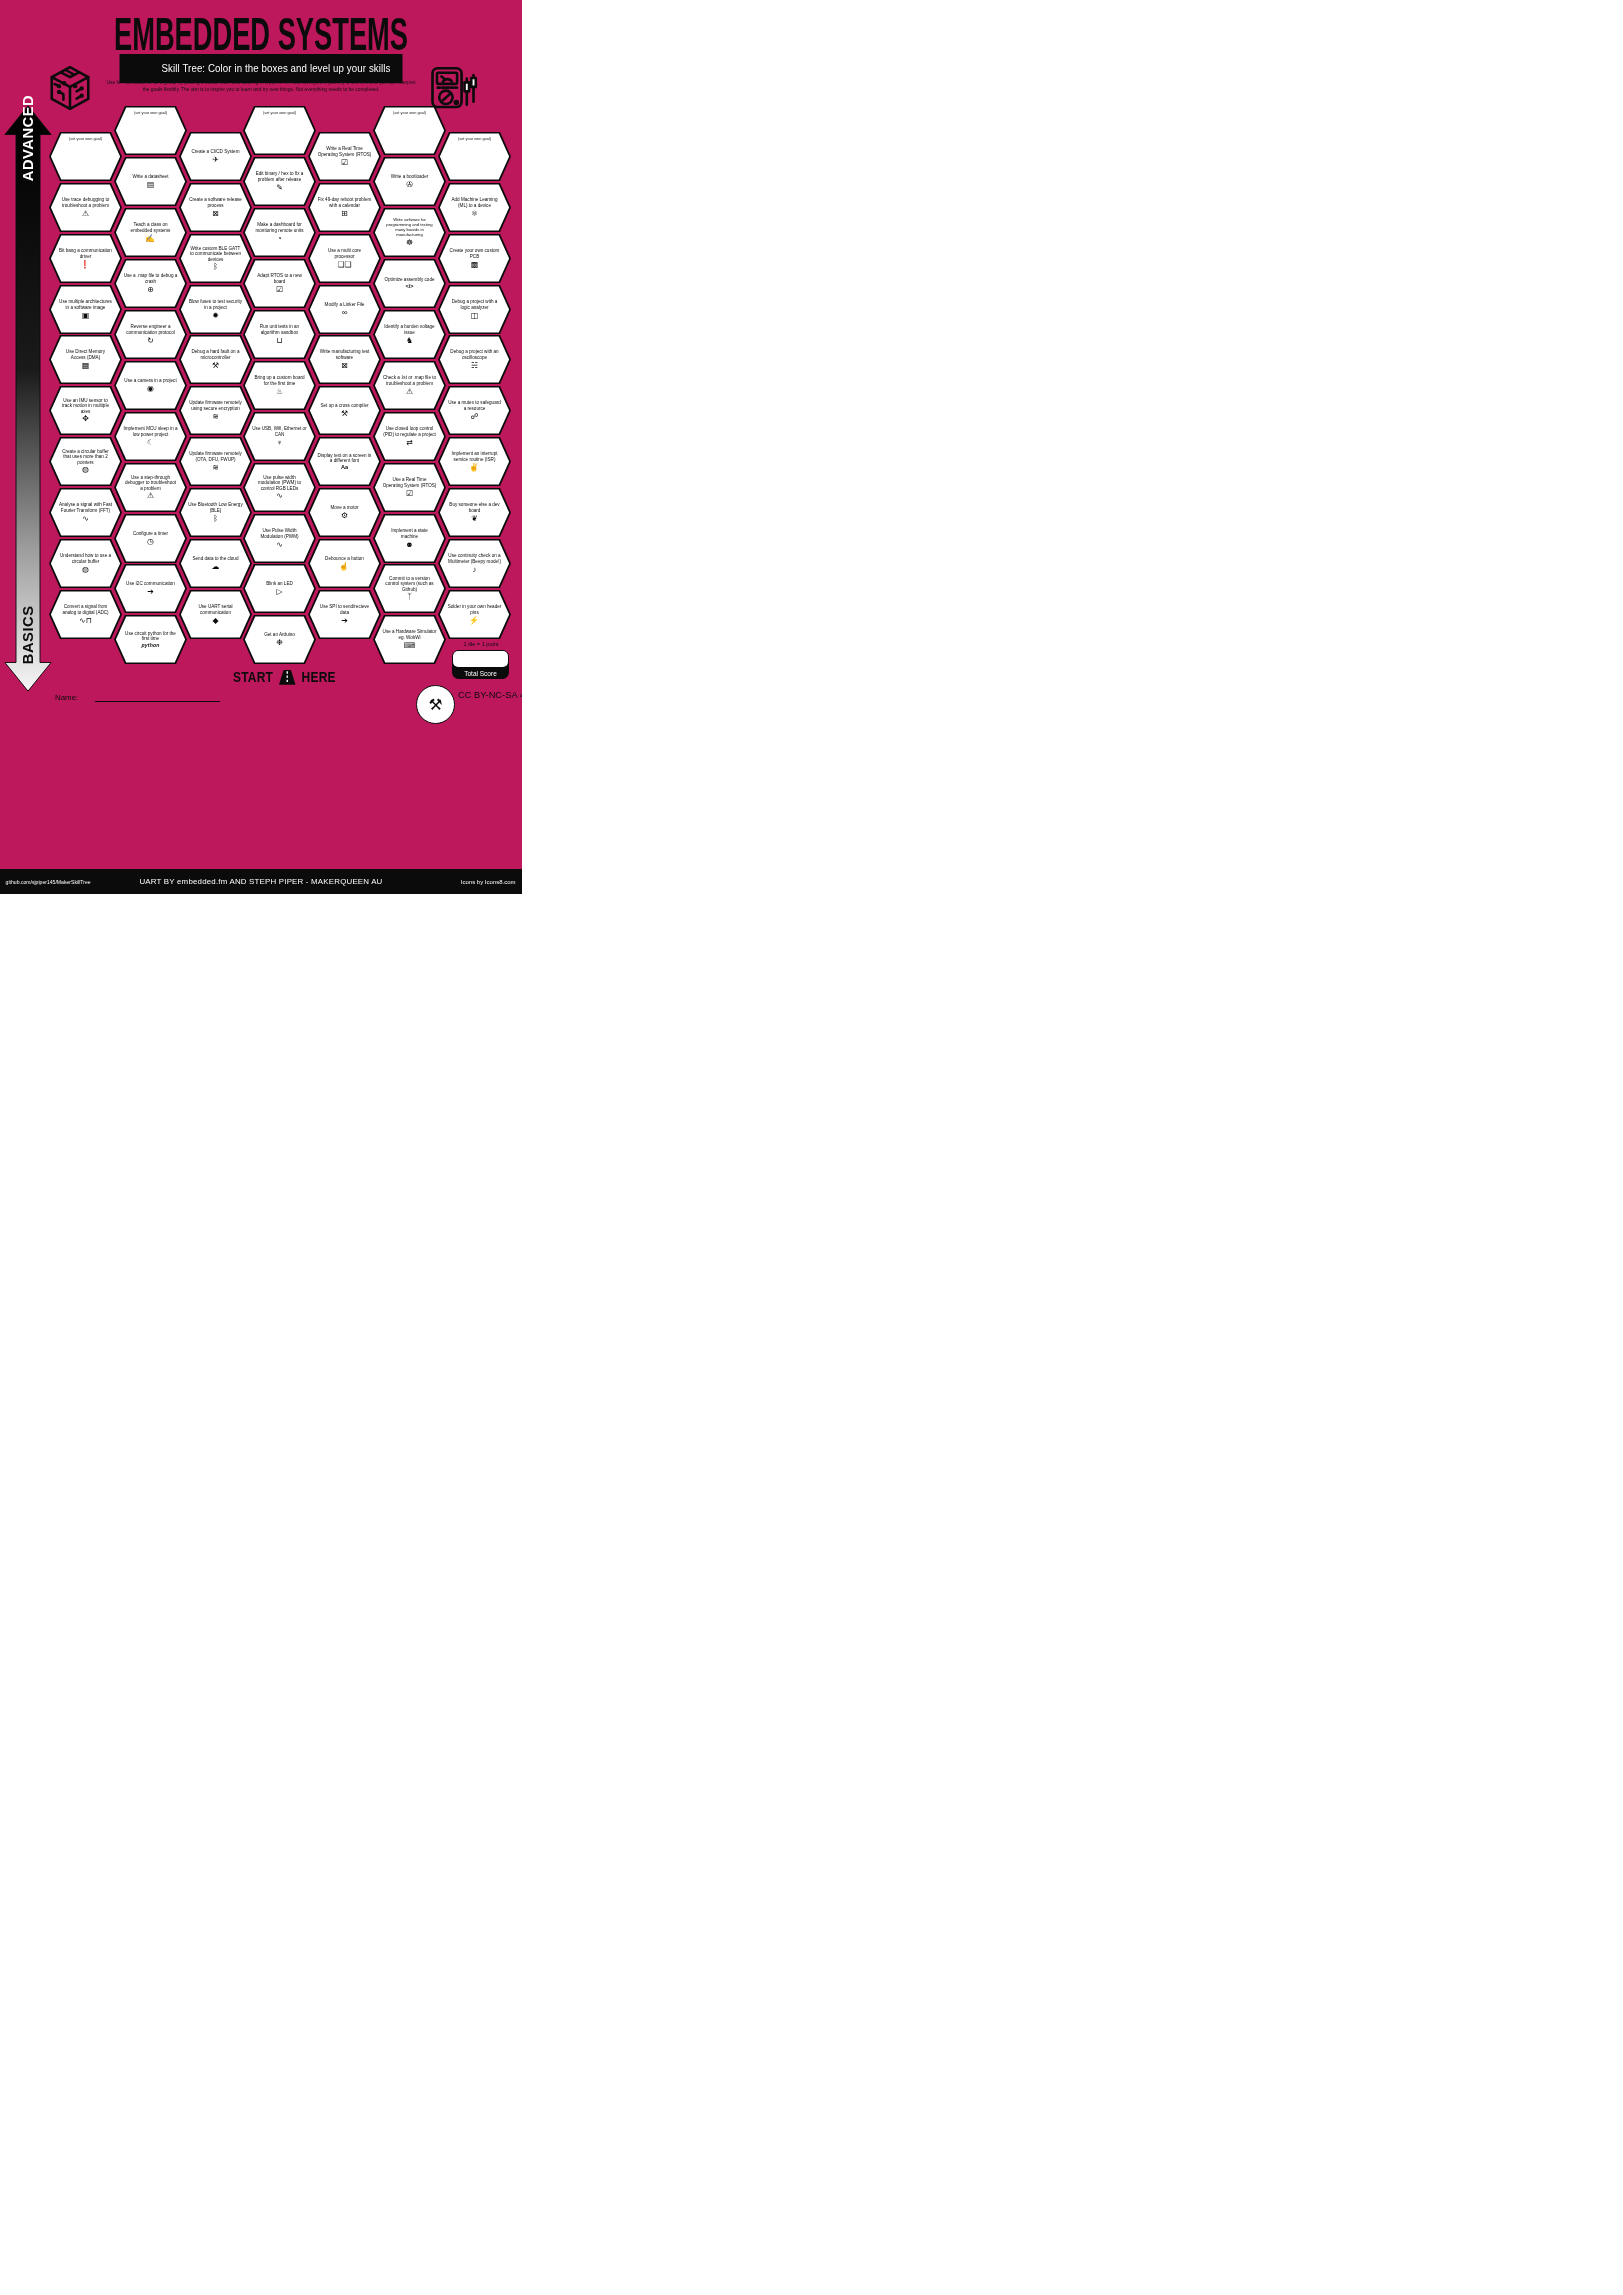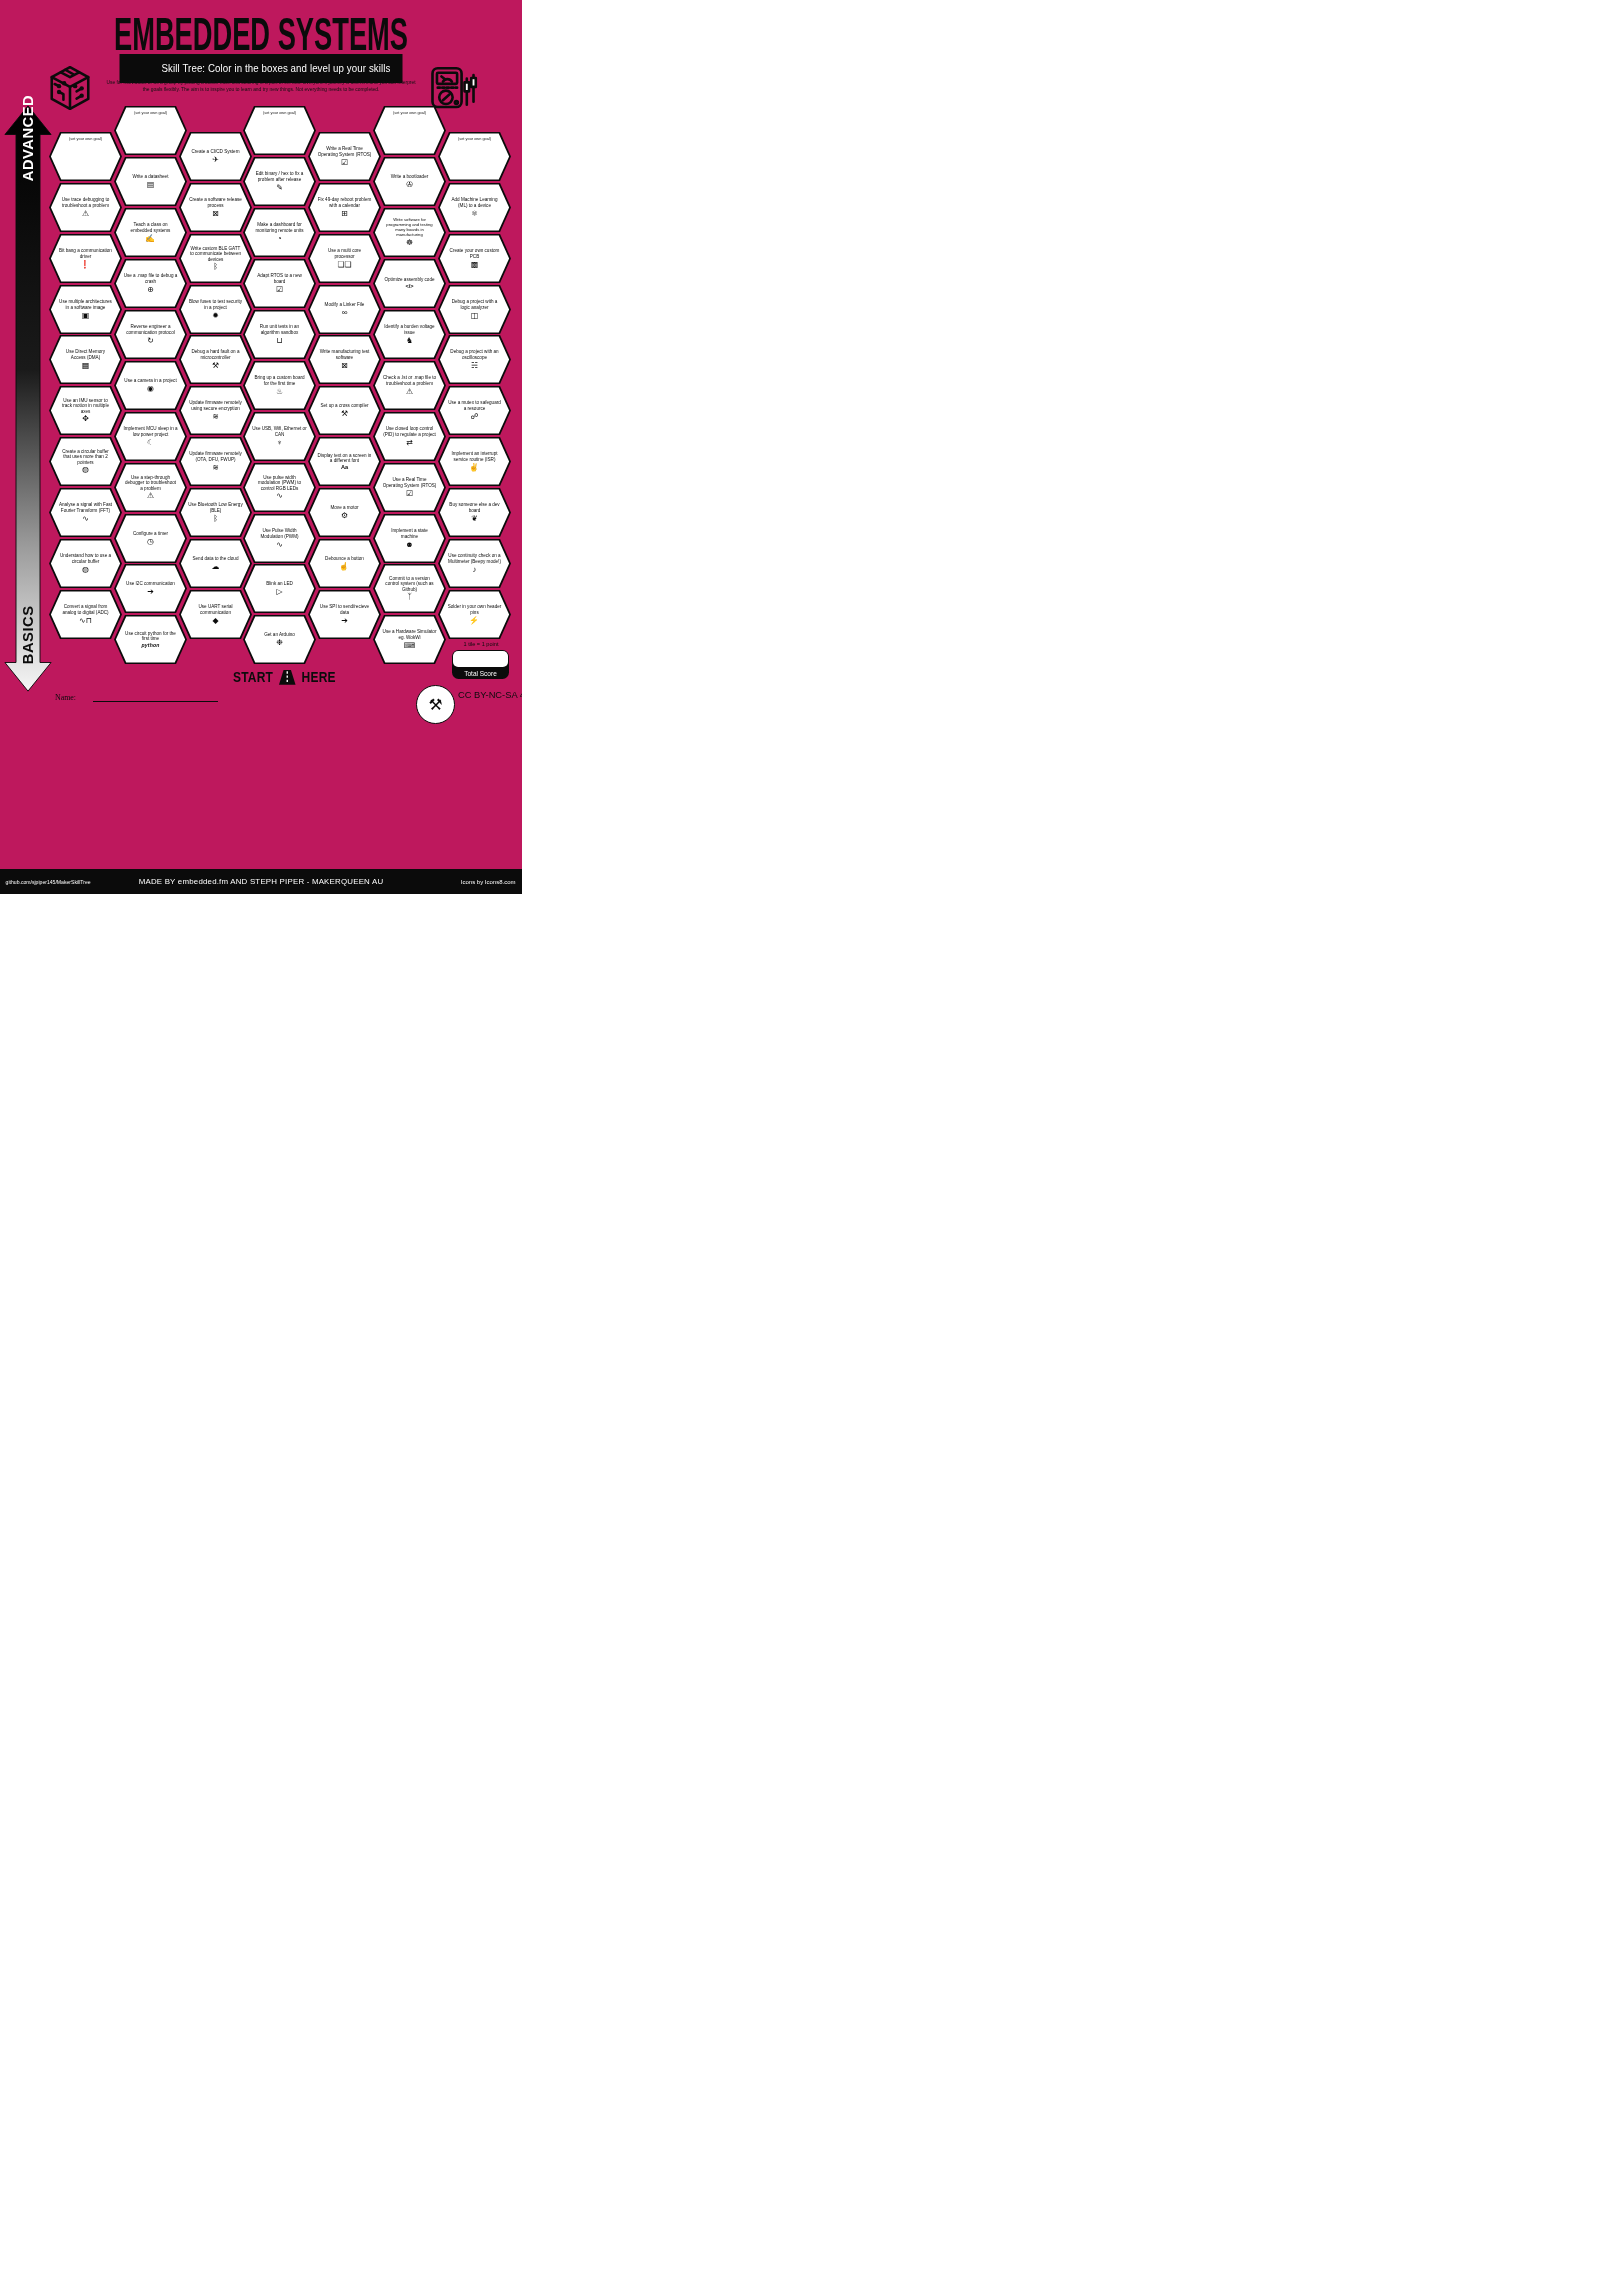--- a/index.html
+++ b/index.html
@@ -44,21 +44,21 @@
   .hex-label.small{font-size:4.2px;}
   .hex-icon{font-size:7.9px;line-height:1;color:#0b0b0b;}
   .hex-icon.texty{font-size:5.6px;font-weight:bold;}
   .hex-icon.scripty{font-size:5.1px;font-weight:bold;font-style:italic;letter-spacing:0.2px;}
   .hex-goal .hex-content{justify-content:flex-start;padding-top:1.9px;}
   .hex-goal .hex-label{font-size:3.9px;color:#222;}
 
   
   #start-here{position:absolute;left:233px;top:669px;display:flex;align-items:center;gap:5px;}
   .start-word{font-weight:bold;font-size:12px;letter-spacing:0.2px;transform:scaleY(1.25);}
-  #name-row{position:absolute;left:55px;top:692px;display:flex;align-items:center;gap:17px;font-family:Liberation Serif, serif;}
+  #name-row{position:absolute;left:55px;top:692px;display:flex;align-items:center;gap:17px;}
   #name-label{font-size:7.9px;}
   #name-line{width:125px;border-bottom:0.9px solid #0b0b0b;height:9.3px;}
   #tile-note{position:absolute;left:453px;top:641px;width:56px;text-align:center;font-size:5.6px;}
   #total-score-box{position:absolute;left:452px;top:650px;width:57px;height:29px;
       background:#0b0b0b;border-radius:6.5px;overflow:hidden;}
   #total-score-fill{position:absolute;left:1.4px;top:1.4px;right:1.4px;height:15.7px;background:#fff;border-radius:5.1px;}
   #total-score-label{position:absolute;left:0;right:0;bottom:1.9px;text-align:center;color:#fff;font-size:6.5px;}
   #license{position:absolute;left:458px;top:690px;font-size:9.3px;white-space:nowrap;transform:translateX(-0%);}
   #mq-logo{position:absolute;left:416px;top:685px;width:37px;height:37px;border-radius:50%;
       background:#fff;border:0.9px solid #0b0b0b;z-index:5;display:flex;align-items:center;justify-content:center;}
@@ -739,18 +739,18 @@
     <div id="total-score-label">Total Score</div>
   </div>
 
   <div id="mq-logo">
       <span>⚒</span>
     </div>
   <div id="license">CC BY-NC-SA 4.0</div>
 
   <div id="footer">
     <span class="f-left">github.com/sjpiper145/MakerSkillTree</span>
-    <span class="f-center">MADE BY embedded.fm AND STEPH PIPER  -  MAKERQUEEN AU</span>
+    <span class="f-center">UART BY embedded.fm AND STEPH PIPER  -  MAKERQUEEN AU</span>
     <span class="f-right">Icons by Icons8.com</span>
   </div>
 
 </div>
 
 
 </body></html>

